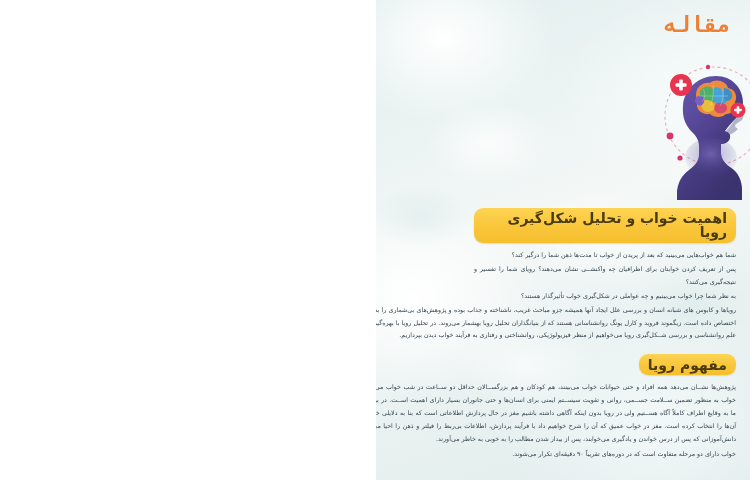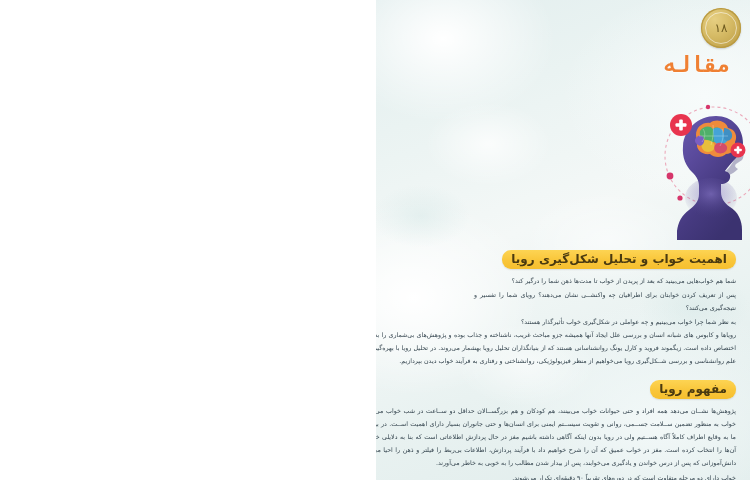--- a/index.html
+++ b/index.html
@@ -100,28 +100,27 @@
     top: 44px;
     right: 14px;
     left: 14px;
     z-index: 3;
   }
 
   .sec-head {
     display: inline-block;
     background: linear-gradient(180deg, #fdd453 0%, #f9c63a 55%, #f6bf2e 100%);
     color: #4a3a10;
-    font-size: 12px;
+    font-size: 14px;
     font-weight: bold;
     padding: 3.2px 9px 3.8px;
     border-radius: 9px;
     line-height: 1;
     margin: 0 0 6px 0;
     box-shadow: 0 1px 1.5px rgba(0,0,0,.10);
-    text-align: center;
   }
   .sec-head.second { margin-top: 10px; }
 
   .para {
     font-size: 6.3px;
     line-height: 2.05;
     color: #35454f;
     margin: 0 0 2px 0;
     text-align: justify;
     text-justify: inter-word;
@@ -131,25 +130,20 @@
   .lead p { margin: 0 0 1px 0; }
 
   
   .beside { margin-left: 112px; }
 </style>
 </head>
 <body>
 
 <div id="page">
 
-  <div class="seal">
-    <div class="disc"></div>
-    <div class="ring"></div>
-    <div class="num">۱۸</div>
-  </div>
 
   <div class="doc-title">مقاله</div>
 
   <div class="illo">
     <svg width="122" height="142" viewBox="0 0 122 142" xmlns="http://www.w3.org/2000/svg">
       <defs>
         <linearGradient id="headG" x1="0" y1="0" x2="0.6" y2="1">
           <stop offset="0%" stop-color="#6b5bb0"></stop>
           <stop offset="35%" stop-color="#5a4a9c"></stop>
           <stop offset="70%" stop-color="#463a80"></stop>

